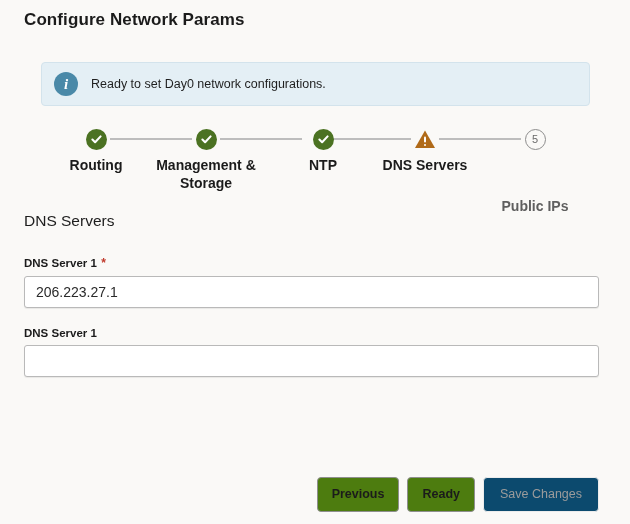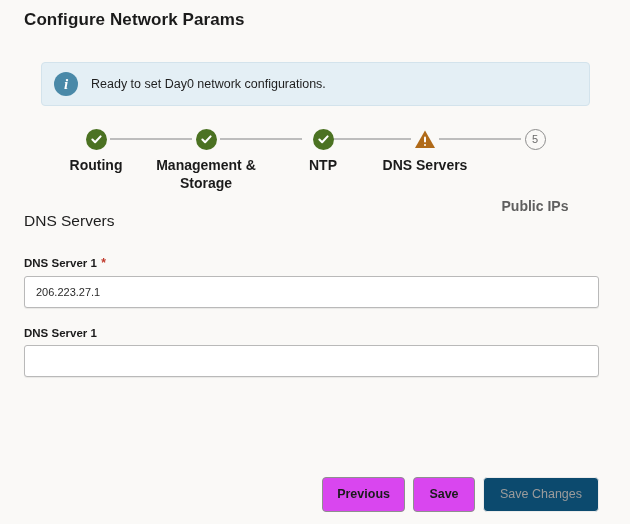--- a/index.html
+++ b/index.html
@@ -165,21 +165,21 @@
   }
   .text-input {
     display: block;
     width: 575px;
     height: 32px;
     background: #ffffff;
     border: 1px solid #b9b9b9;
     border-radius: 3px;
     padding: 0 11px;
     font-family: "Liberation Sans", sans-serif;
-    font-size: 11px;
+    font-size: 14px;
     color: #2a2a2a;
     outline: none;
     box-shadow: 0 1px 1px rgba(0,0,0,0.07);
   }
   .text-input::placeholder { color: #9a9a9a; }
 
   
   .footer {
     position: absolute;
     right: 31px;
@@ -193,21 +193,21 @@
     min-width: 62px;
     padding: 0 14px;
     font-family: "Liberation Sans", sans-serif;
     font-size: 12.5px;
     font-weight: bold;
     border-radius: 4px;
     cursor: pointer;
     line-height: 1;
   }
   .btn-outline {
-    background: #d946ef;
+    background: #4d7c0f;
     border: 1px solid #8f8f8f;
     color: #1b1b1b;
   }
   .btn-disabled {
     background: #0c4a6e;
     border: 1px solid #ececec;
     color: #9b9b9b;
     cursor: default;
     font-weight: normal;
     padding: 0 16px;
@@ -286,15 +286,15 @@
       <input type="text" class="text-input" placeholder="" value="206.223.27.1" style="">
     </div>
     <div class="field">
       <label class="field-label">DNS Server 1</label>
       <input type="text" class="text-input" placeholder="" style="">
     </div>
   </div>
 
 <div class="footer">
   <button class="btn btn-outline">Previous</button>
-  <button class="btn btn-outline">Save</button>
+  <button class="btn btn-outline">Ready</button>
   <button class="btn btn-disabled" disabled="">Save Changes</button>
 </div>
 
 </body></html>

